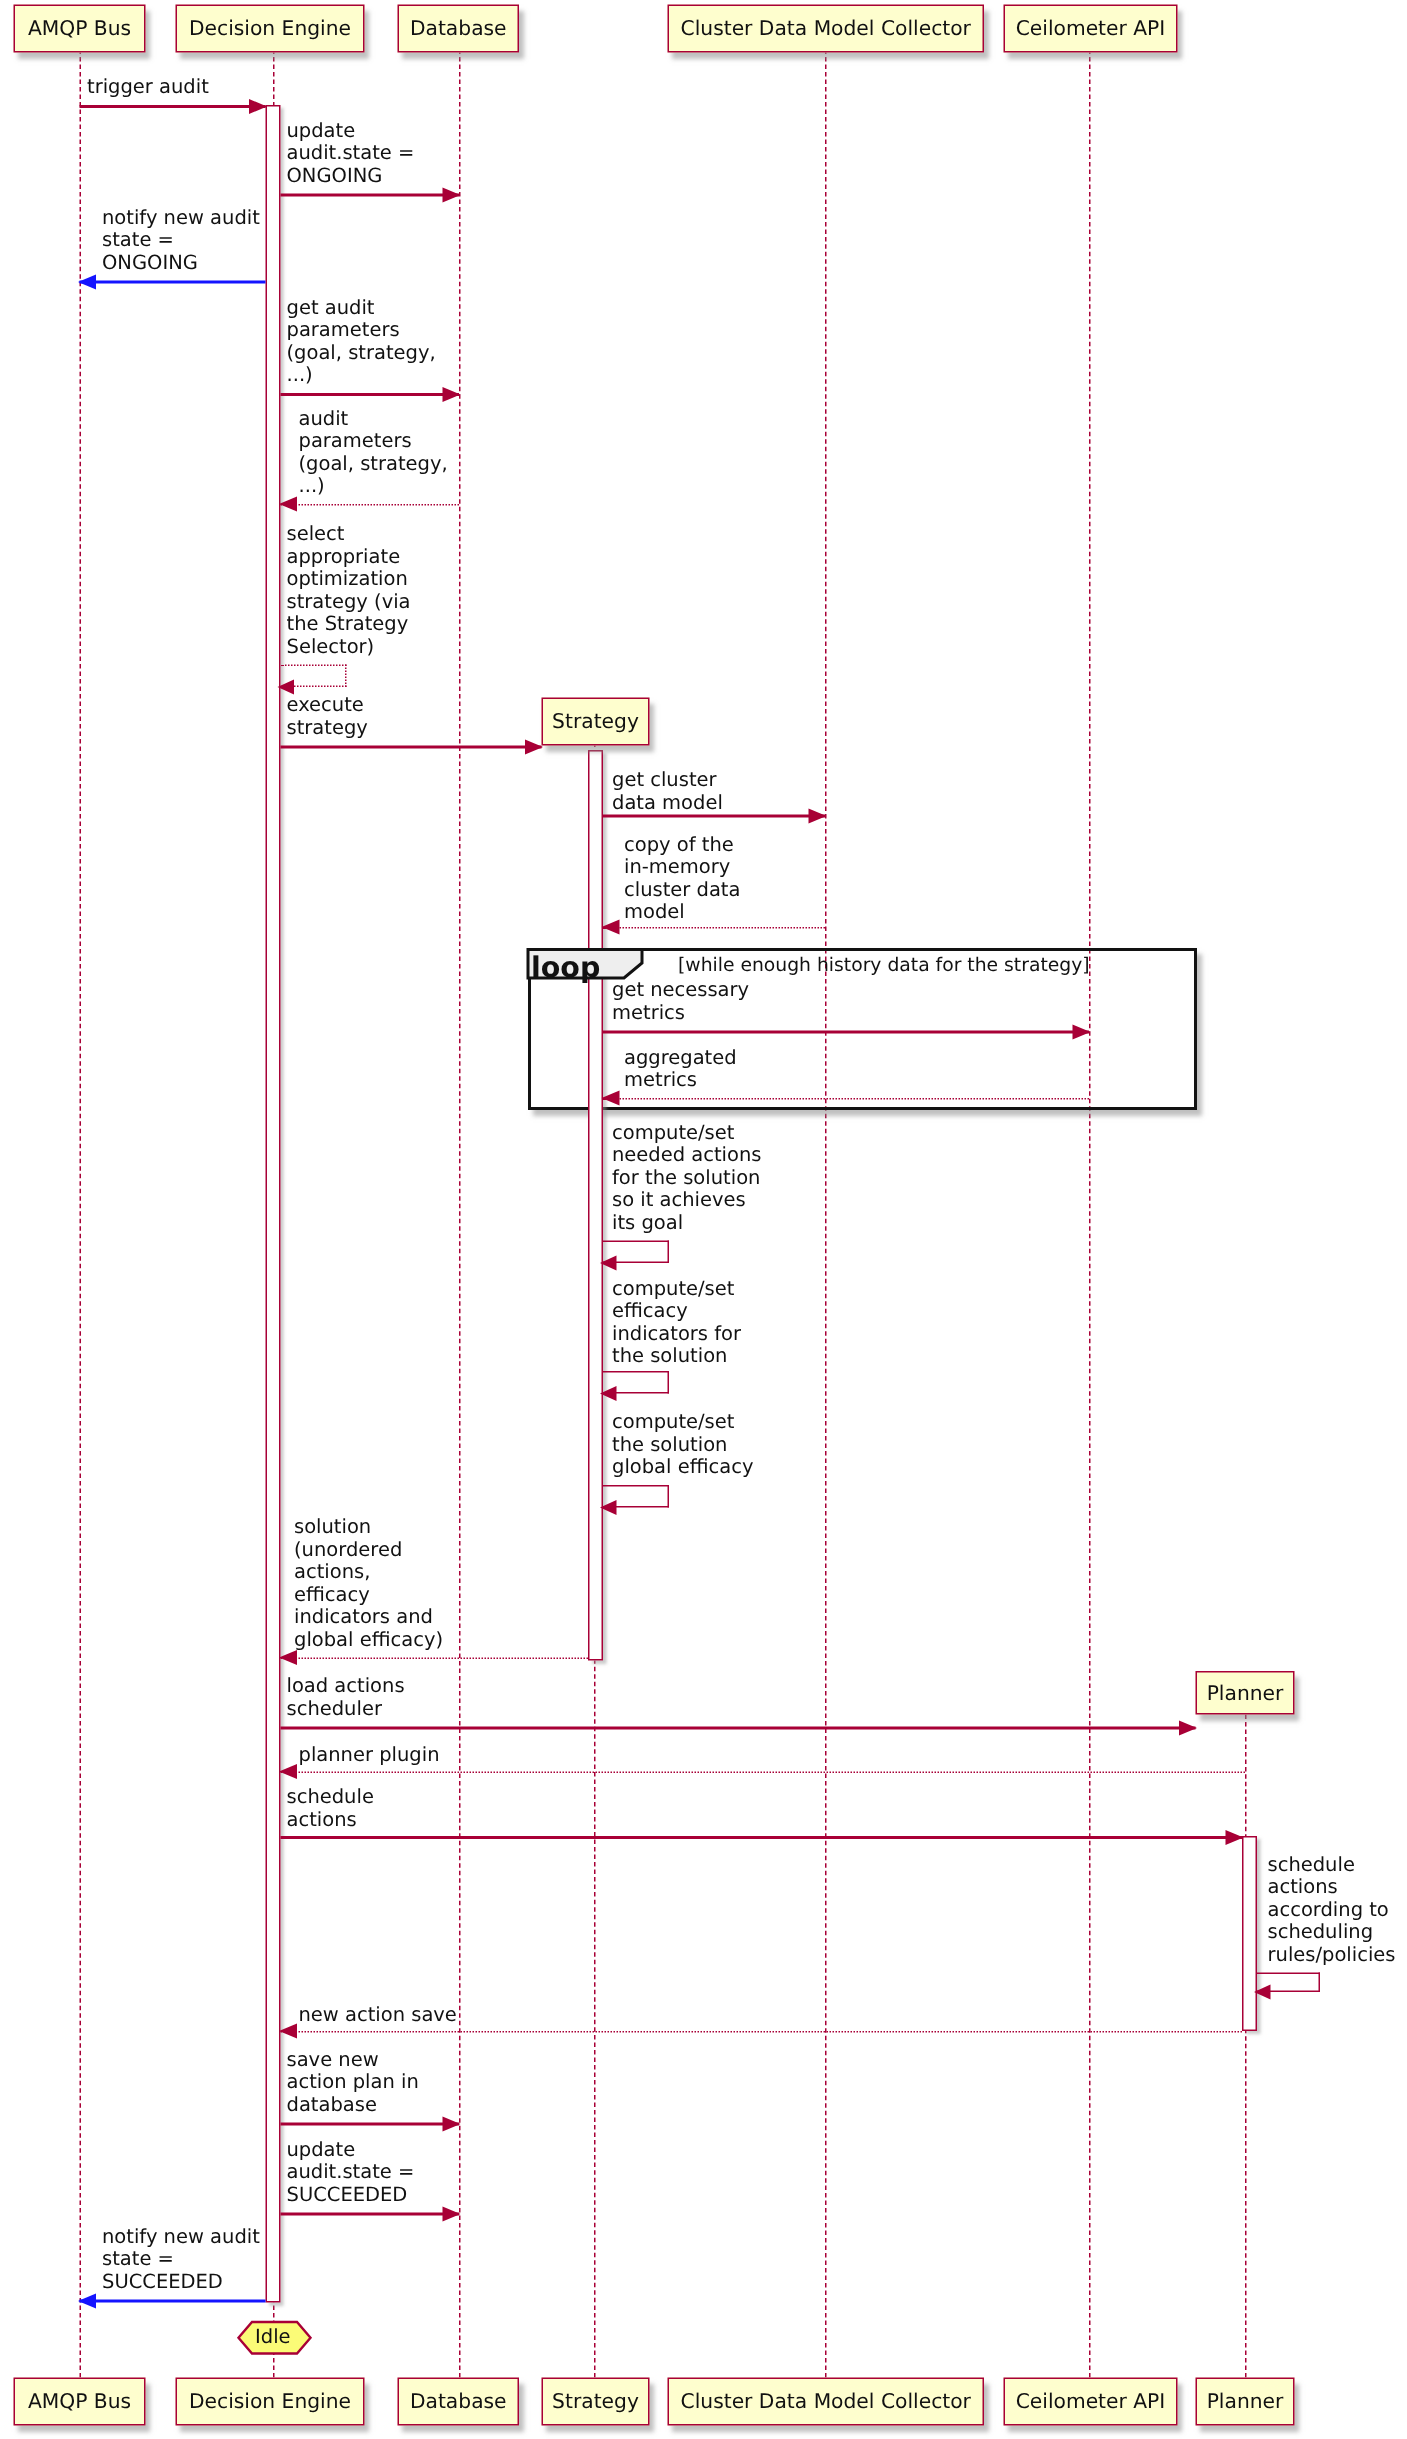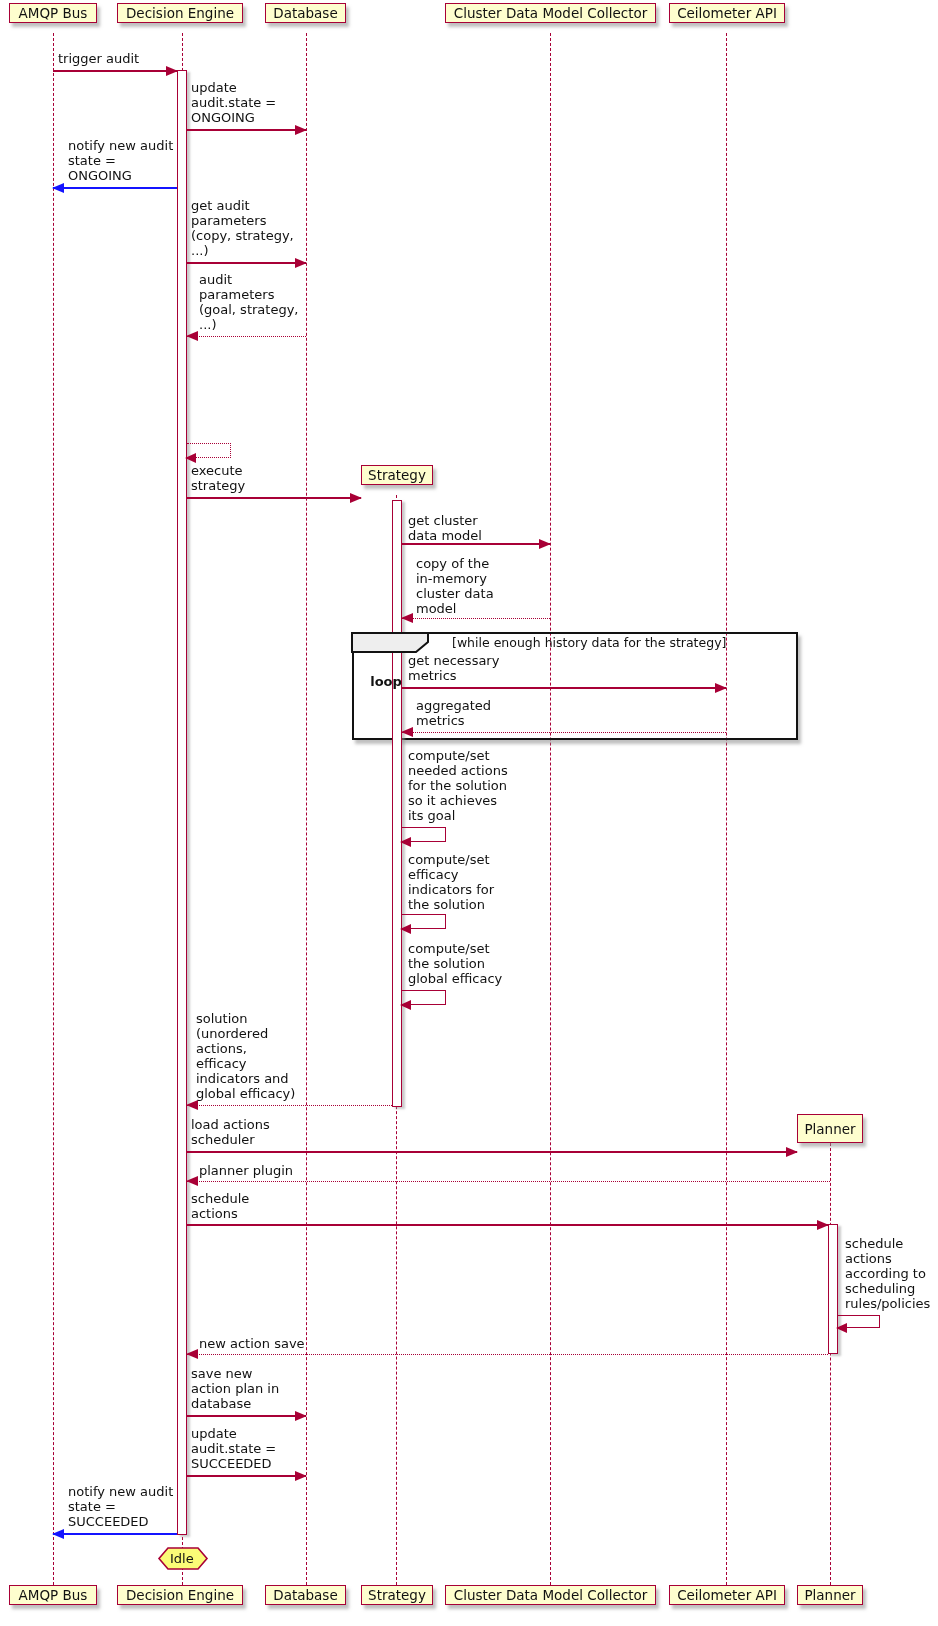--- a/index.html
+++ b/index.html
@@ -10,21 +10,21 @@
   #stage{
     position:relative; width:938px; height:1626px; overflow:hidden;
     font-family:"DejaVu Sans","Liberation Sans",sans-serif; color:var(--txt);
     background:#ffffff;
   }
   .lifeline{position:absolute; width:0; border-left:1px dashed var(--red); z-index:1;}
   .pbox{
     position:absolute; box-sizing:border-box; background:var(--fill);
     border:1.8px solid var(--red); box-shadow:3px 4px 3px rgba(140,140,140,.55);
     display:flex; align-items:center; justify-content:center;
-    font-size:13.5px; white-space:nowrap; z-index:6; height:20px;
+    font-size:13.5px; white-space:nowrap; z-index:6; height:32px;
   }
   .bar{
     position:absolute; box-sizing:border-box; width:10px; background:#ffffff;
     border:1.5px solid var(--red); box-shadow:2.5px 2px 2px rgba(150,150,150,.5); z-index:3;
   }
   .msg-label{
     position:absolute; font-size:13px; line-height:15px; white-space:pre-line; z-index:5;
   }
   .arrow{position:absolute; height:0; border-top:2px solid var(--red); z-index:4;}
   .arrow.dotted{border-top-style:dotted; border-top-width:1.6px;}
@@ -38,21 +38,21 @@
     border:1.6px solid var(--red); border-left:none;
   }
   .selfmsg.dotted{border-style:dotted; border-left:none;}
   .selfmsg .head{left:-2px; bottom:-6px; border-right:11px solid var(--red);}
   .loop-frame{
     position:absolute; box-sizing:border-box; border:2px solid var(--frame);
     box-shadow:3px 4px 3px rgba(140,140,140,.55); z-index:2; background:transparent;
   }
   .loop-tab{position:absolute; z-index:5;}
   .loop-tab-label{
-    position:absolute; font-weight:bold; font-size:13px; z-index:6; text-align:center;margin-top:40px;
+    position:absolute; font-weight:bold; font-size:19px; z-index:6; 
   }
   .loop-cond{
     position:absolute; font-weight:normal; font-size:12.5px; z-index:5; white-space:nowrap;
   }
   .hex-label{position:absolute; font-size:13px; z-index:7;text-align:center;}
   svg{position:absolute; z-index:6; overflow:visible;}
 </style>
 </head>
 <body>
 
@@ -149,26 +149,32 @@
 
   <div class="msg-label" style="left:58px;top:51px">trigger audit</div>
   <div class="msg-label" style="left:191px;top:80px">update
 audit.state =
 ONGOING</div>
   <div class="msg-label" style="left:68px;top:138px">notify new audit
 state =
 ONGOING</div>
   <div class="msg-label" style="left:191px;top:198px">get audit
 parameters
-(copy, strategy,
+(goal, strategy,
 ...)</div>
   <div class="msg-label" style="left:199px;top:272px">audit
 parameters
 (goal, strategy,
 ...)</div>
+  <div class="msg-label" style="left:191px;top:349px">select
+appropriate
+optimization
+strategy (via
+the Strategy
+Selector)</div>
   <div class="msg-label" style="left:191px;top:463px">execute
 strategy</div>
   <div class="msg-label" style="left:408px;top:513px">get cluster
 data model</div>
   <div class="msg-label" style="left:416px;top:556px">copy of the
 in-memory
 cluster data
 model</div>
   <div class="msg-label" style="left:408px;top:653px">get necessary
 metrics</div>

